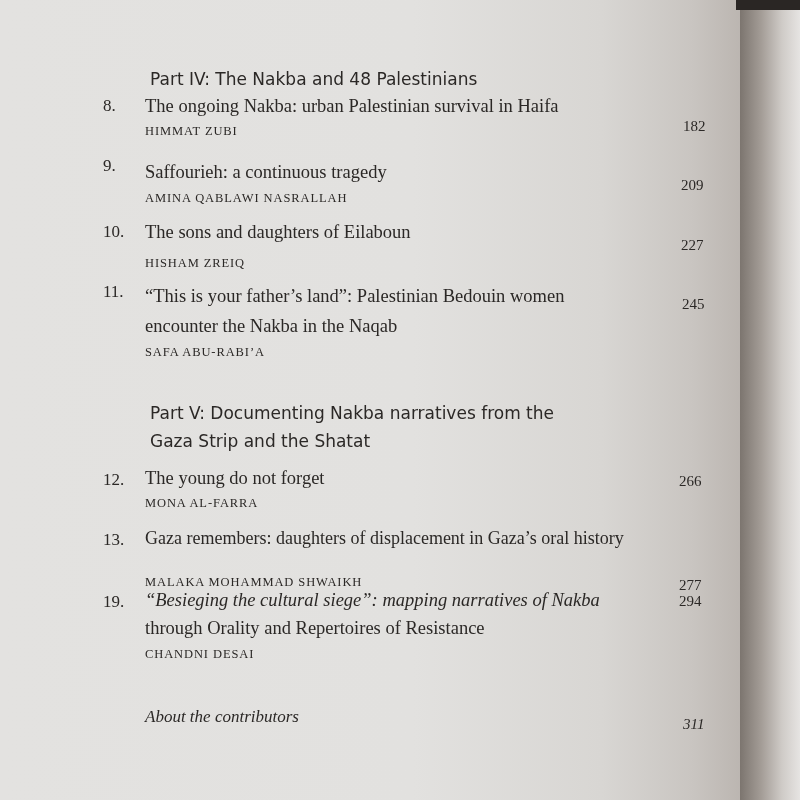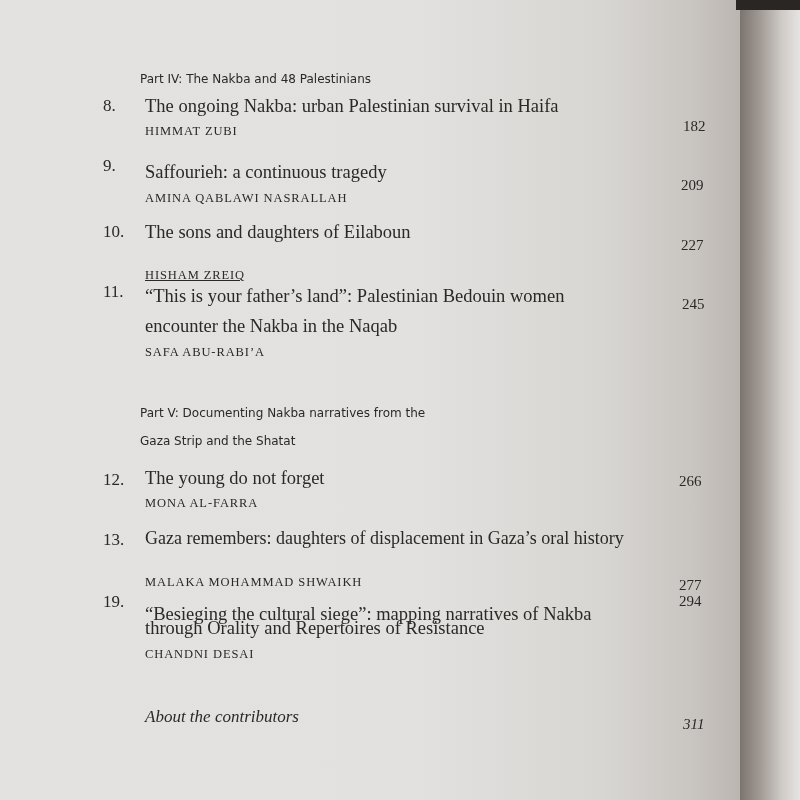--- a/index.html
+++ b/index.html
@@ -15,21 +15,21 @@
     position:absolute; left:740px; top:0; width:60px; height:800px;
     background: linear-gradient(90deg, #7c756f 0%, #a39c96 35%, #cfcbc7 70%, #e6e4e2 100%);
   }
   .gutter-top {
     position:absolute; left:736px; top:0; width:64px; height:10px;
     background:#2a2624;
   }
   .serif { font-family:"Liberation Serif", "DejaVu Serif", serif; color:#2b2826; }
   .sans  { font-family:"DejaVu Sans", "Liberation Sans", sans-serif; color:#2b2826; }
   .part-title {
-    position:absolute; left:140px; font-size:12px; line-height:26px;
+    position:absolute; left:150px; font-size:17px; line-height:26px;
   }
   .num { position:absolute; left:103px; font-size:17px; }
   .title { position:absolute; left:145px; font-size:18.5px; line-height:28px; }
   .author {
     position:absolute; left:145px; font-size:12.5px; letter-spacing:0.9px;
     font-variant:small-caps; text-transform:uppercase;
   }
   .pg { position:absolute; font-size:15px; }
   .italic { font-style:italic; }
 </style>
@@ -50,21 +50,21 @@
   <div>
     <div class="serif num" style="top:156px;">9.</div>
     <div class="serif title" style="top:158px;">Saffourieh: a continuous tragedy</div>
     <div class="serif author" style="top:191px;">Amina Qablawi Nasrallah</div>
     <div class="serif pg" style="top:177px; left:681px;">209</div>
   </div>
 
   <div>
     <div class="serif num" style="top:222px;">10.</div>
     <div class="serif title" style="top:218px;">The sons and daughters of Eilaboun</div>
-    <div class="serif author" style="top:268px;text-decoration:underline;">Hisham Zreiq</div>
+    <div class="serif author" style="top:256px;">Hisham Zreiq</div>
     <div class="serif pg" style="top:237px; left:681px;">227</div>
   </div>
 
   <div>
     <div class="serif num" style="top:282px;">11.</div>
     <div class="serif title" style="top:282px;">“This is your father’s land”: Palestinian Bedouin women</div>
     <div class="serif title" style="top:312px;">encounter the Nakba in the Naqab</div>
     <div class="serif author" style="top:345px;">Safa Abu-Rabi’a</div>
     <div class="serif pg" style="top:296px; left:682px;">245</div>
   </div>
@@ -81,21 +81,21 @@
 
   <div>
     <div class="serif num" style="top:530px;">13.</div>
     <div class="serif title" style="top:524px; font-size:18px;">Gaza remembers: daughters of displacement in Gaza’s oral history</div>
     <div class="serif author" style="top:575px;">Malaka Mohammad Shwaikh</div>
     <div class="serif pg" style="top:531px; left:679px;margin-top:46px;">277</div>
   </div>
 
   <div>
     <div class="serif num" style="top:592px;">19.</div>
-    <div class="serif title" style="top:600px;">“Besieging the cultural siege”: mapping narratives of Nakba</div>
+    <div class="serif title" style="top:586px;font-style:italic;">“Besieging the cultural siege”: mapping narratives of Nakba</div>
     <div class="serif title" style="top:614px;">through Orality and Repertoires of Resistance</div>
     <div class="serif author" style="top:647px;">Chandni Desai</div>
     <div class="serif pg" style="top:593px; left:679px;">294</div>
   </div>
 
   <div>
     <div class="serif title italic" style="top:703px; font-size:17px;">About the contributors</div>
     <div class="serif pg italic" style="top:708px; left:683px;margin-top:8px;">311</div>
   </div>
 

